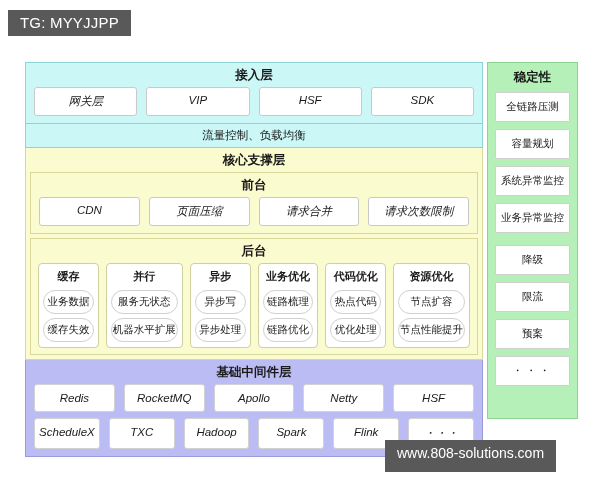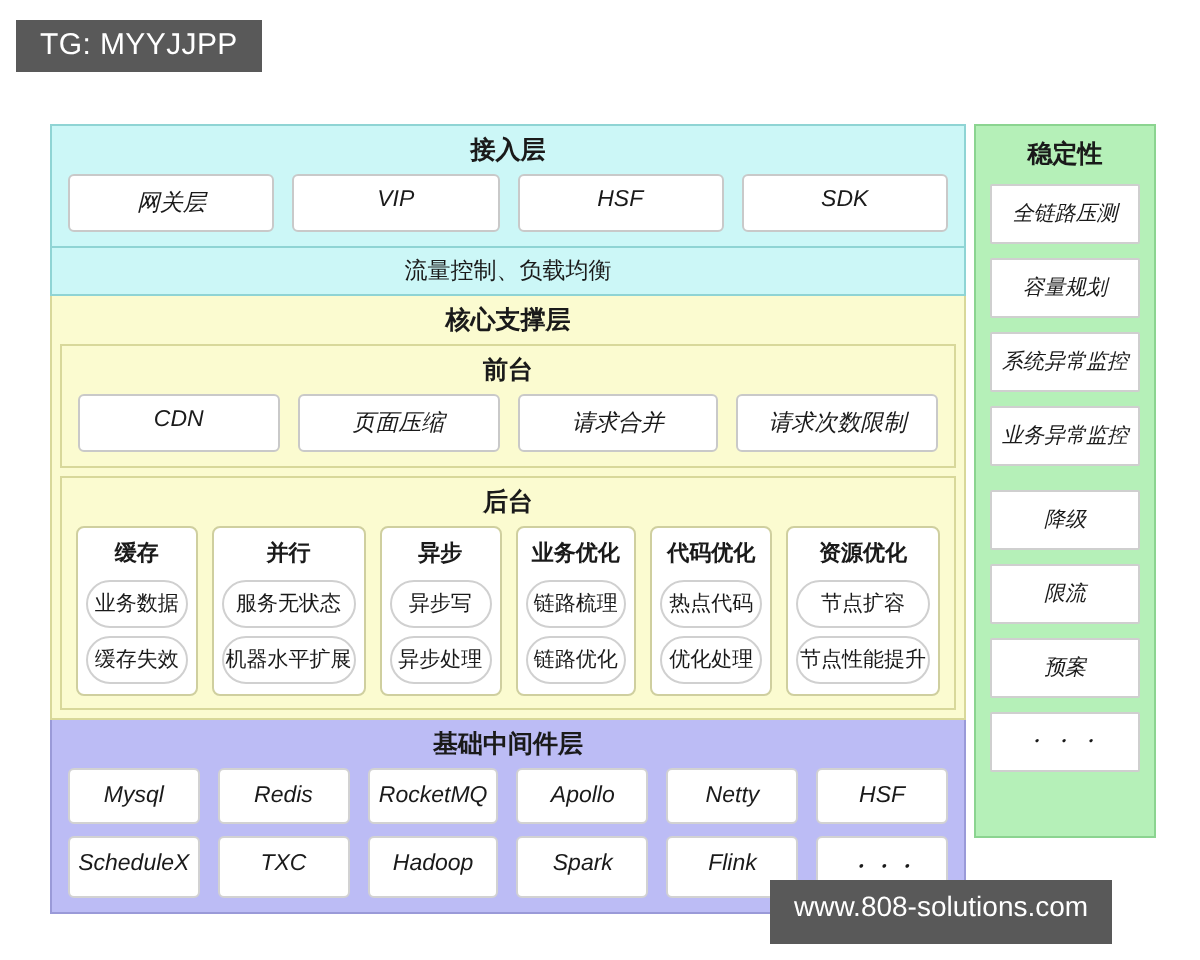--- a/index.html
+++ b/index.html
@@ -193,21 +193,20 @@
     box-sizing: border-box;
     background: #ffffff;
     border: 1px solid #cfcfcf;
     border-radius: 1px;
     text-align: center;
     font-size: 10.5px;
     color: #1a1a1a;
     padding: 7px 1px;
     margin-bottom: 7px;
     white-space: nowrap;
-    font-style: italic;
   }
   .stab-item.gap-after { margin-bottom: 12px; }
   .stab-item.last { margin-bottom: 0; letter-spacing: 3px; }
 </style>
 </head>
 <body>
 
 <div id="tag-badge">TG: MYYJJPP</div>
 
 <div id="diagram">
@@ -278,21 +277,20 @@
             <div class="group-item">节点性能提升</div>
           </div>
 
         </div>
       </div>
     </div>
 
     <div class="band middleware">
       <div class="band-title">基础中间件层</div>
       <div class="chip-row first">
-        <div class="chip">Mysql</div>
         <div class="chip">Redis</div>
         <div class="chip">RocketMQ</div>
         <div class="chip">Apollo</div>
         <div class="chip">Netty</div>
         <div class="chip">HSF</div>
       </div>
       <div class="chip-row">
         <div class="chip">ScheduleX</div>
         <div class="chip">TXC</div>
         <div class="chip">Hadoop</div>

